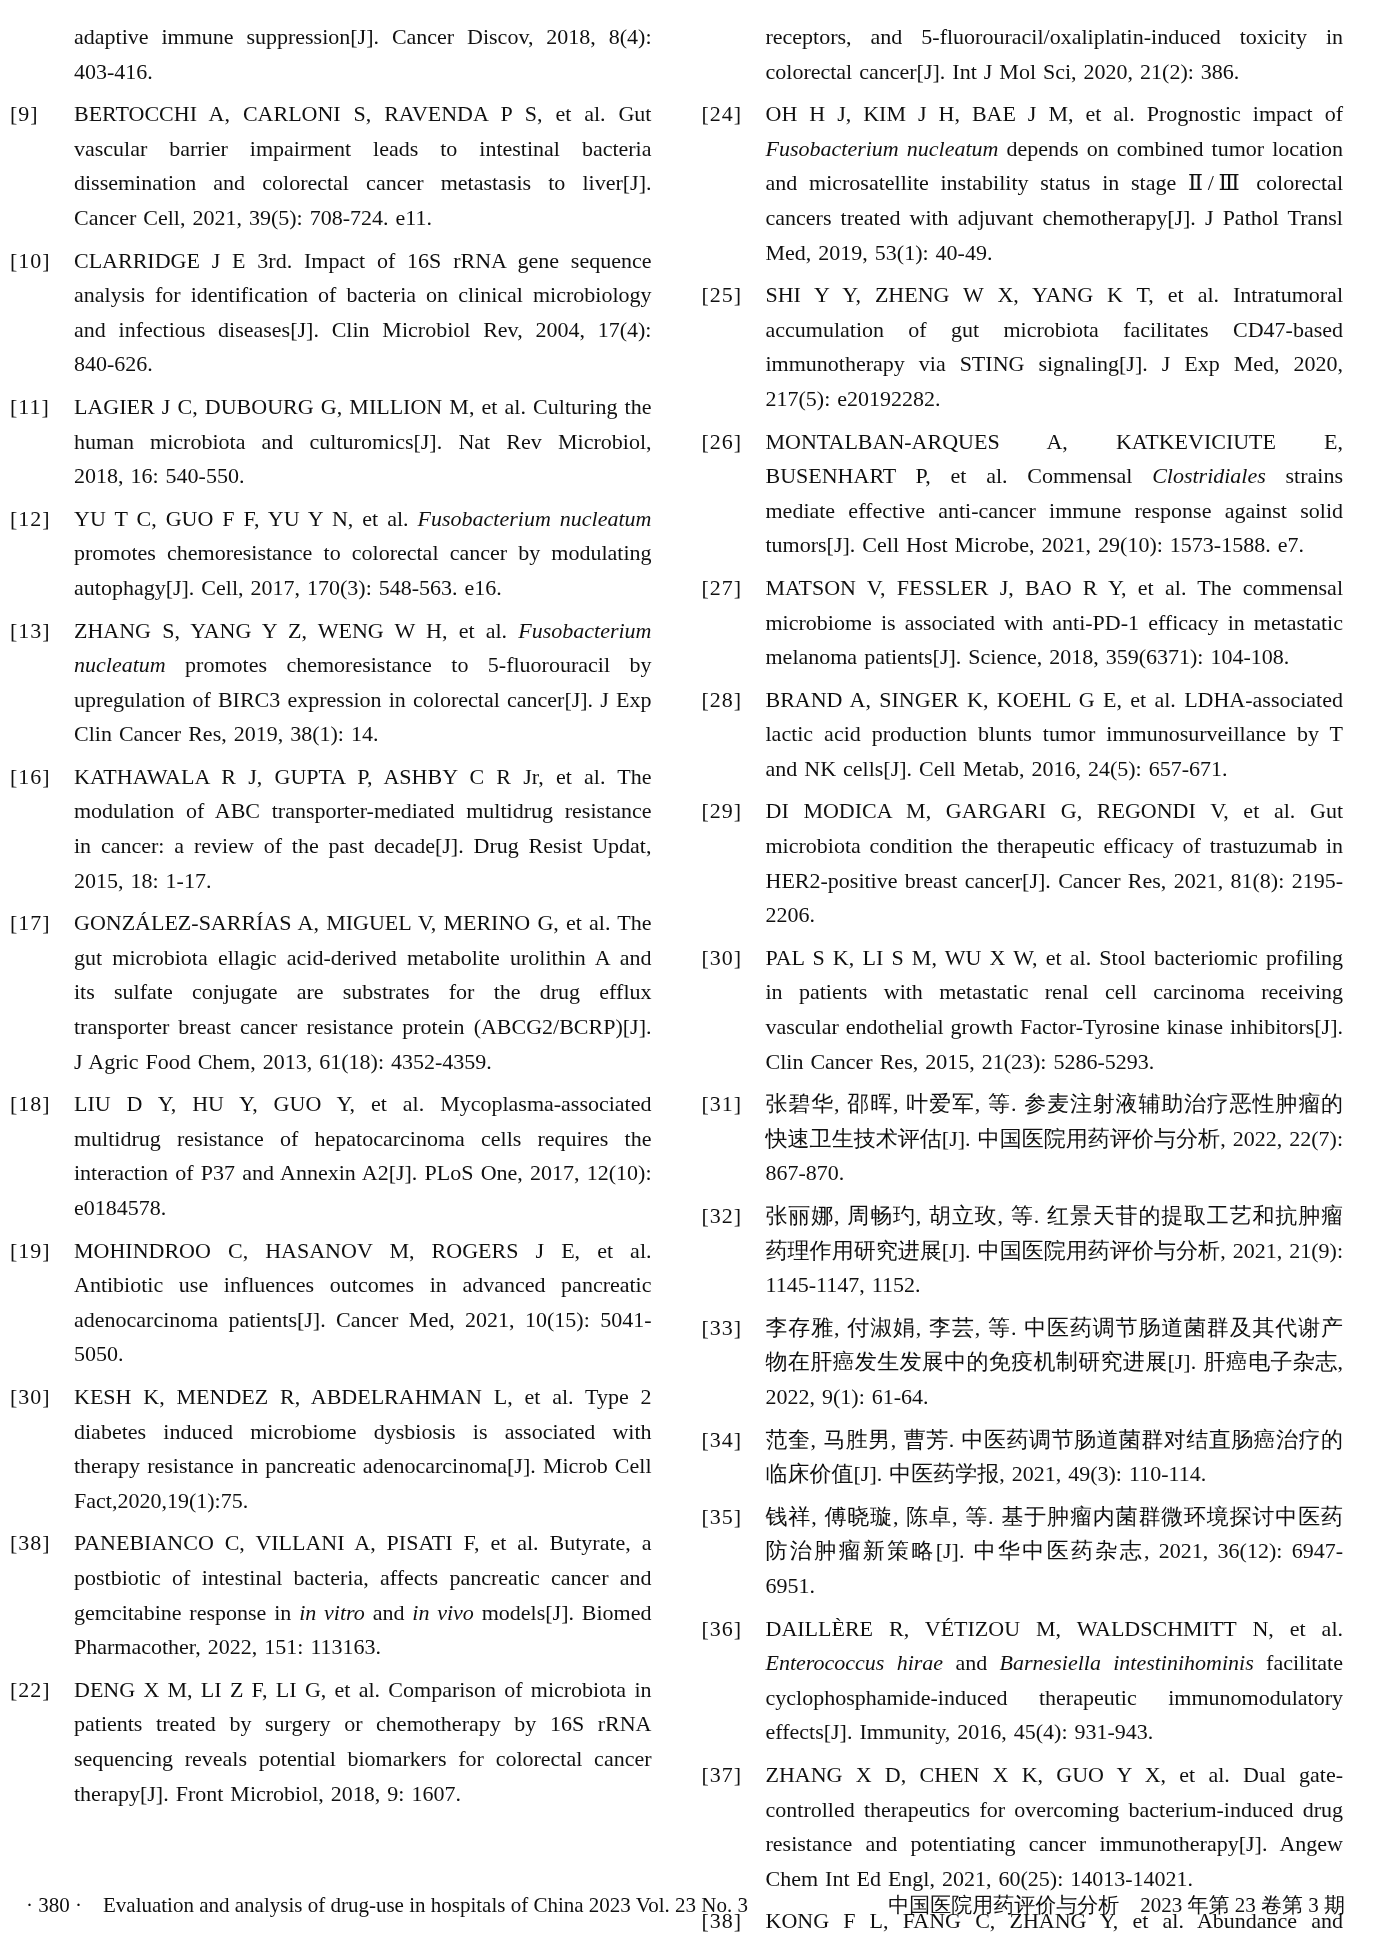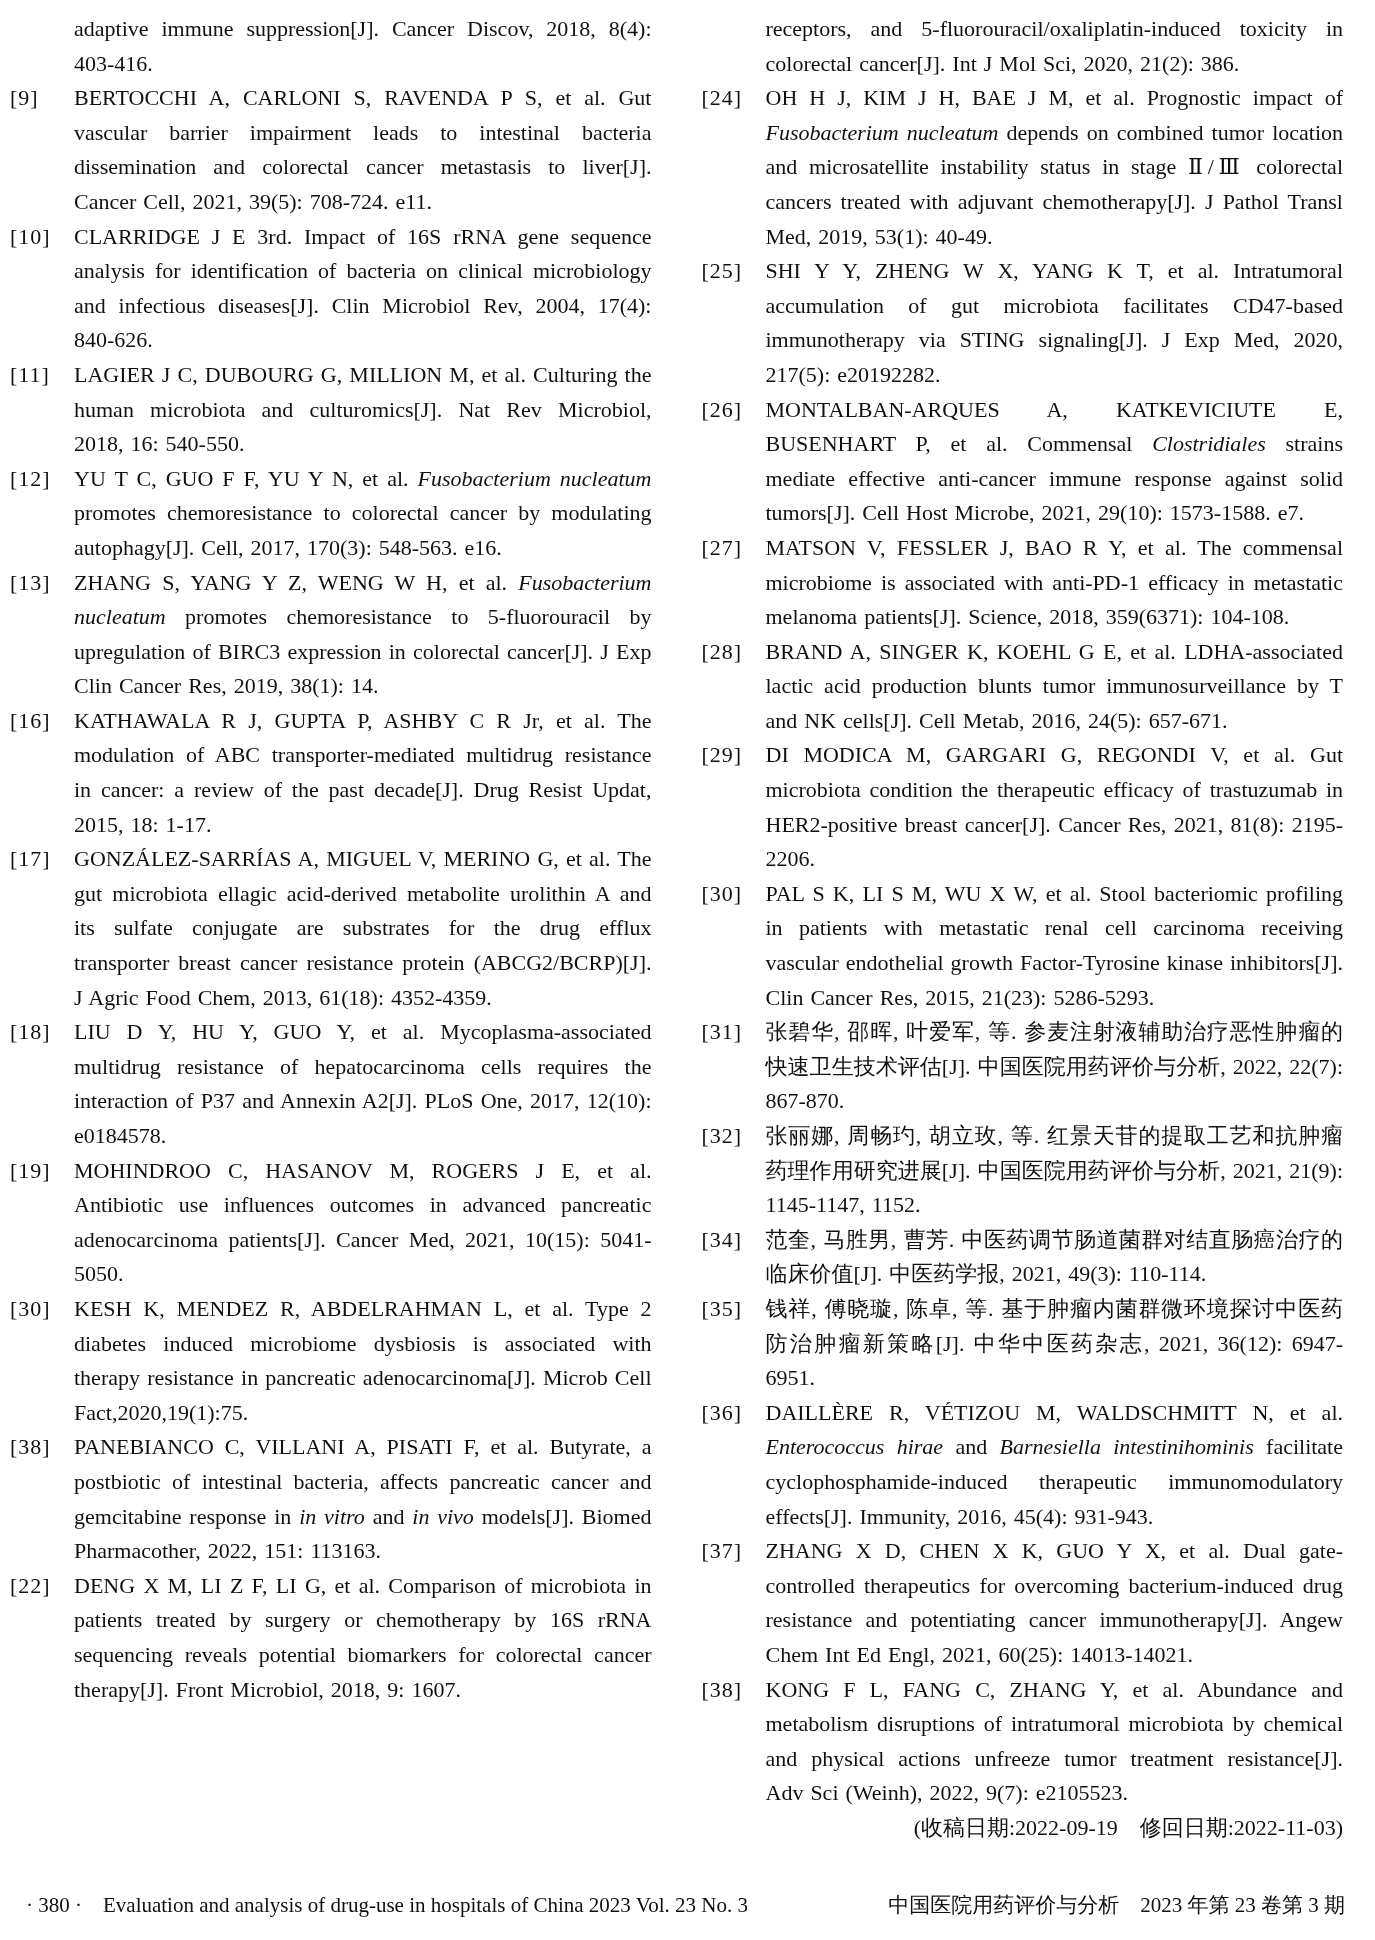--- a/index.html
+++ b/index.html
@@ -14,21 +14,21 @@
   }
   .columns {
     position: absolute;
     top: 12px;
     left: 10px;
     right: 32px;
     display: flex;
     gap: 50px;
   }
   .col { flex: 1 1 0; min-width: 0; }
-  .ref { display: flex; }
+  .ref { display: flex; margin-top: 8px; }
   .ref-num {
     flex: 0 0 64px;
     width: 64px;
     font-size: 22px;
     line-height: 34.6px;
     letter-spacing: 1px;
     white-space: nowrap;
   }
   .ref-body {
     flex: 1 1 auto;
@@ -147,20 +147,24 @@
         </div>
         <div class="ref">
           <span class="ref-num">[31]</span>
           <div class="ref-body">张碧华, 邵晖, 叶爱军, 等. 参麦注射液辅助治疗恶性肿瘤的快速卫生技术评估[J]. 中国医院用药评价与分析, 2022, 22(7): 867-870.</div>
         </div>
         <div class="ref">
           <span class="ref-num">[32]</span>
           <div class="ref-body">张丽娜, 周畅玓, 胡立玫, 等. 红景天苷的提取工艺和抗肿瘤药理作用研究进展[J]. 中国医院用药评价与分析, 2021, 21(9): 1145-1147, 1152.</div>
         </div>
         <div class="ref">
+          <span class="ref-num">[33]</span>
+          <div class="ref-body">李存雅, 付淑娟, 李芸, 等. 中医药调节肠道菌群及其代谢产物在肝癌发生发展中的免疫机制研究进展[J]. 肝癌电子杂志, 2022, 9(1): 61-64.</div>
+        </div>
+        <div class="ref">
           <span class="ref-num">[34]</span>
           <div class="ref-body">范奎, 马胜男, 曹芳. 中医药调节肠道菌群对结直肠癌治疗的临床价值[J]. 中医药学报, 2021, 49(3): 110-114.</div>
         </div>
         <div class="ref">
           <span class="ref-num">[35]</span>
           <div class="ref-body">钱祥, 傅晓璇, 陈卓, 等. 基于肿瘤内菌群微环境探讨中医药防治肿瘤新策略[J]. 中华中医药杂志, 2021, 36(12): 6947-6951.</div>
         </div>
         <div class="ref">
           <span class="ref-num">[36]</span>
           <div class="ref-body">DAILLÈRE R, VÉTIZOU M, WALDSCHMITT N, et al. <i>Enterococcus hirae</i> and <i>Barnesiella intestinihominis</i> facilitate cyclophosphamide-induced therapeutic immunomodulatory effects[J]. Immunity, 2016, 45(4): 931-943.</div>

